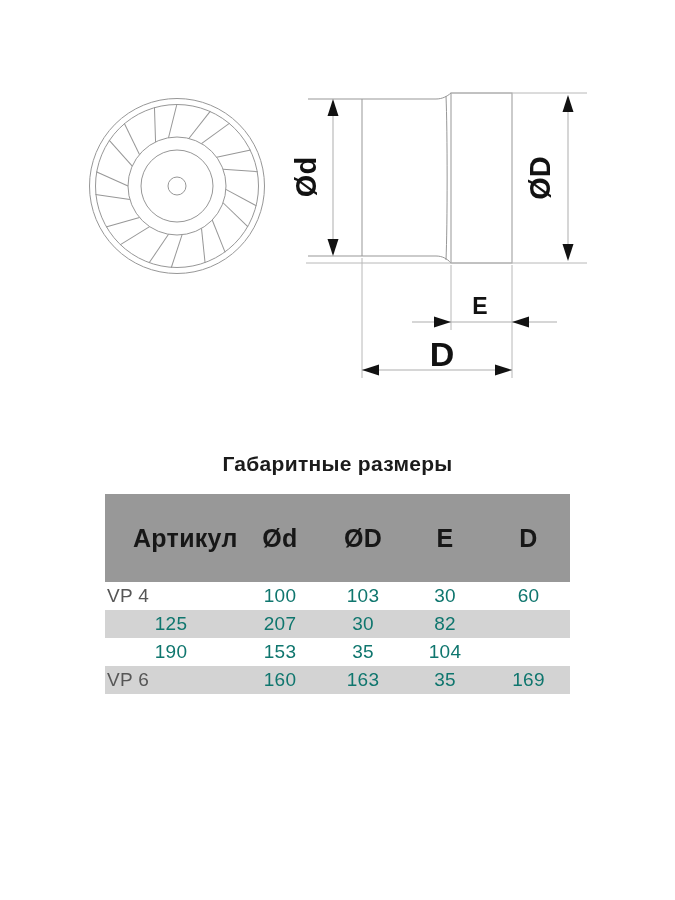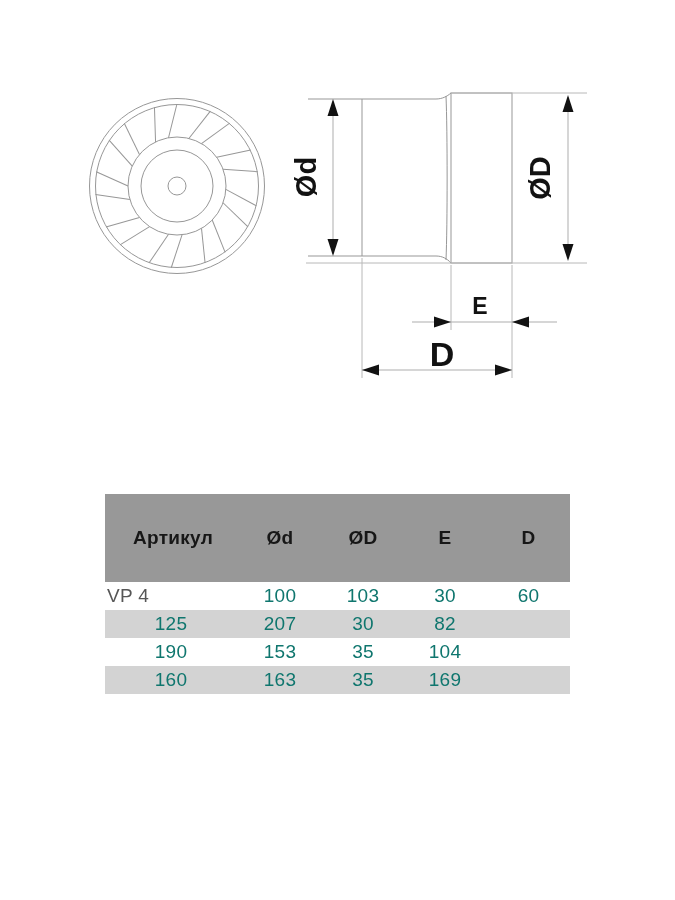--- a/index.html
+++ b/index.html
@@ -22,21 +22,21 @@
   }
 
   .dim-table { position:absolute; left:105px; top:494px; width:465px; }
   .t-row {
     display:grid;
     grid-template-columns:132px 86px 80px 84px 83px;
     align-items:center;
   }
   .t-head {
     height:88px; background:#989898;
-    font-weight:bold; font-size:19px; color:#171717; letter-spacing:0.3px;
+    font-weight:bold; font-size:25px; color:#171717; letter-spacing:0.3px;
   }
   .t-head .cell-article { padding-left:28px; }
   .t-body-row { height:28px; font-size:19px; letter-spacing:0.3px; }
   .t-body-row.alt { background:#d3d3d3; }
   .cell-article { text-align:left; padding-left:2px; }
   .t-body-row .cell-article { color:#565656; font-weight:normal; }
   .cell-num { text-align:center; }
   .t-body-row .cell-num { font-weight:normal; color:#0f766e; }
 </style>
 </head>
@@ -104,20 +104,21 @@
       <polygon points="362,370 379,364.5 379,375.5"></polygon>
       <polygon points="512,370 495,364.5 495,375.5"></polygon>
     </g>
 
     <text class="dim-label" transform="translate(316,177) rotate(-90)" text-anchor="middle" font-size="29">Ød</text>
     <text class="dim-label" transform="translate(550,178) rotate(-90)" text-anchor="middle" font-size="29">ØD</text>
     <text class="dim-label" x="480" y="314" text-anchor="middle" font-size="23">E</text>
     <text class="dim-label" x="442" y="366" text-anchor="middle" font-size="34">D</text>
   </svg>
 
+  <div class="section-title">Габаритные размеры</div>
 
   <div class="dim-table">
     <div class="t-row t-head">
       <div class="cell-article">Артикул</div>
       <div class="cell-num">Ød</div>
       <div class="cell-num">ØD</div>
       <div class="cell-num">E</div>
       <div class="cell-num">D</div>
     </div>
 
@@ -137,20 +138,21 @@
     </div>
 
     <div class="t-row t-body-row">
       <div class="cell-num">190</div>
       <div class="cell-num">153</div>
       <div class="cell-num">35</div>
       <div class="cell-num">104</div>
     </div>
 
     <div class="t-row t-body-row alt">
+      <div class="cell-article">VP 6</div>
       <div class="cell-num">160</div>
       <div class="cell-num">163</div>
       <div class="cell-num">35</div>
       <div class="cell-num">169</div>
     </div>
   </div>
 
 </div>
 
 </body></html>

